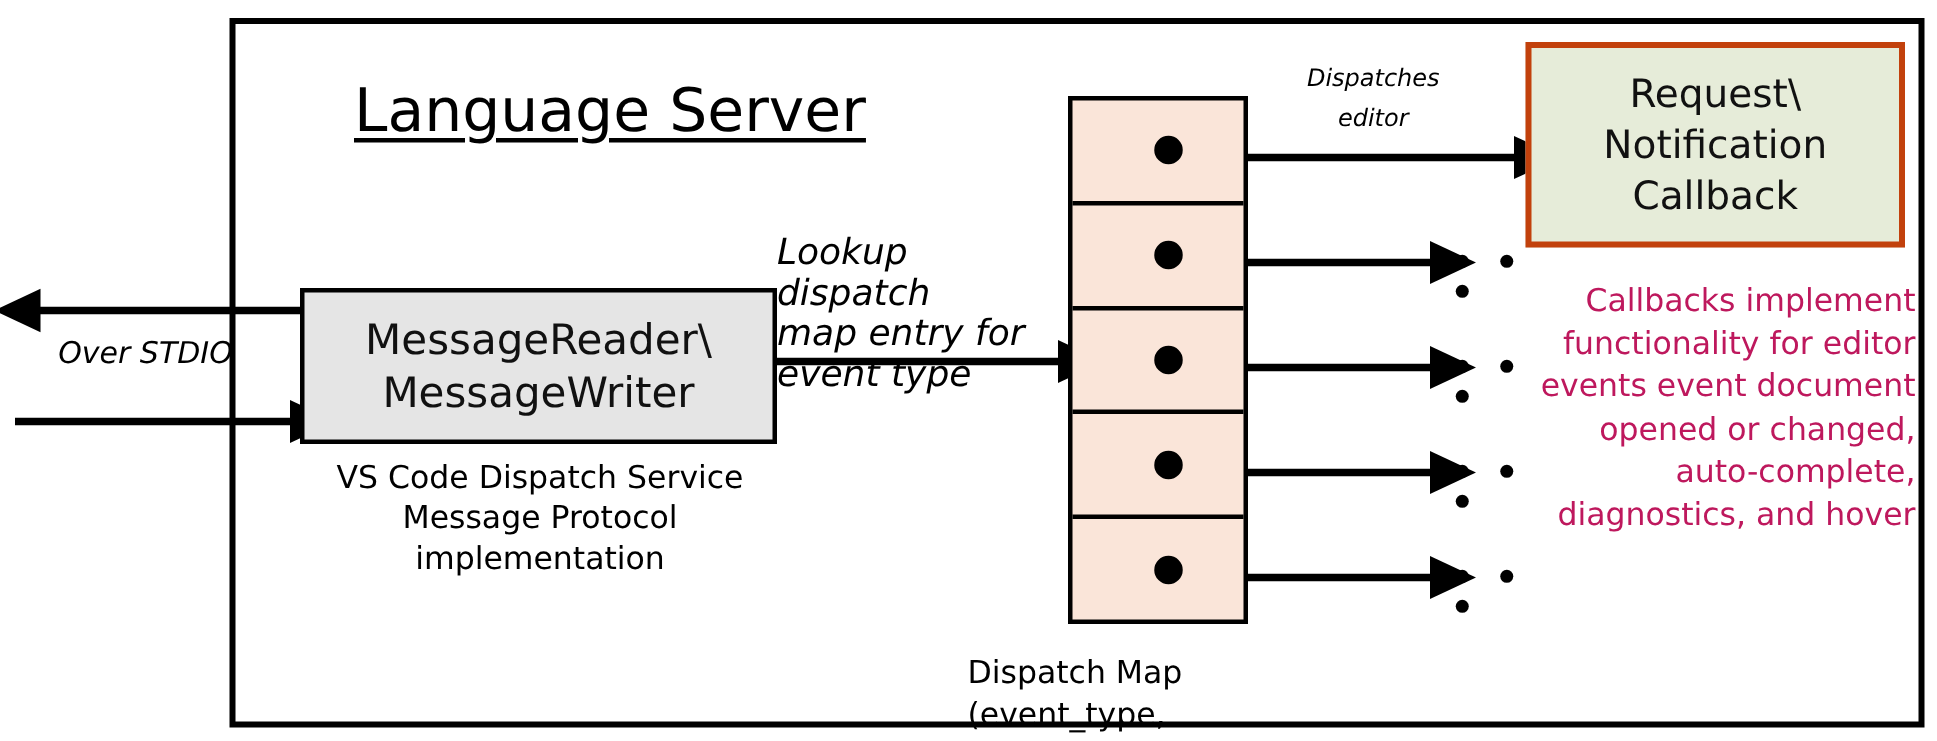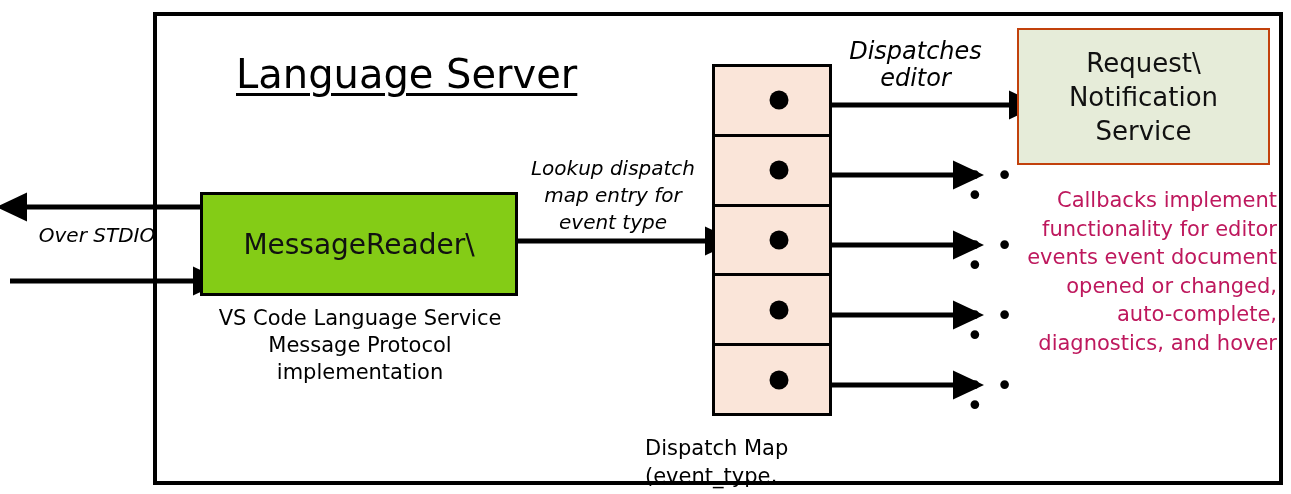--- a/index.html
+++ b/index.html
@@ -40,21 +40,21 @@
     text-decoration-thickness: 3px;
     white-space: nowrap;
   }
 
   
   #message-io-box {
     left: 200px;
     top: 192px;
     width: 318px;
     height: 104px;
-    background: #84cc16;
+    background: #e5e5e5;
     border: 3px solid #000000;
     box-sizing: border-box;
     display: flex;
     align-items: center;
     justify-content: center;
     text-align: center;
   }
   #message-io-box .box-text {
     font-size: 28px;
     line-height: 35px;
@@ -81,34 +81,34 @@
     line-height: 26px;
     font-style: italic;
     color: #000000;
   }
 
   
   #lookup-label {
     left: 518px;
     top: 155px;
     width: 190px;
-    text-align: center;
-    font-size: 20px;
+    text-align: left;
+    font-size: 24px;
     line-height: 27px;
     font-style: italic;
     color: #000000;
   }
 
   
   #dispatch-msg-label {
     left: 833px;
     top: 38px;
     width: 165px;
     text-align: center;
-    font-size: 24px;
+    font-size: 16px;
     line-height: 27px;
     font-style: italic;
     color: #000000;
   }
 
   
   #dispatch-map {
     left: 712px;
     top: 64px;
     width: 120px;
@@ -146,21 +146,21 @@
     color: #000000;
   }
 
   
   #callback-box {
     left: 1017px;
     top: 28px;
     width: 253px;
     height: 137px;
     background: #e6ecd9;
-    border: 2px solid #c2410c;
+    border: 4px solid #c2410c;
     box-sizing: border-box;
     display: flex;
     align-items: center;
     justify-content: center;
     text-align: center;
   }
   #callback-box .box-text {
     font-size: 26px;
     line-height: 34px;
     color: #111111;
@@ -241,24 +241,25 @@
     </g>
   </svg>
 
   <div class="abs" id="jsonrpc-label">
     <div>Over STDIO</div>
   </div>
 
   <div class="abs" id="message-io-box">
     <div class="box-text">
       <div>MessageReader\</div>
+      <div>MessageWriter</div>
     </div>
   </div>
   <div class="abs" id="message-io-caption">
-    <div>VS Code Language Service</div>
+    <div>VS Code Dispatch Service</div>
     <div>Message Protocol implementation</div>
   </div>
 
   <div class="abs" id="lookup-label">
     <div>Lookup dispatch</div>
     <div>map entry for</div>
     <div>event type</div>
   </div>
 
   <div class="abs" id="dispatch-msg-label">
@@ -290,21 +291,21 @@
 
   <div class="abs ellipsis" style="left:966px; top:166px;">• • •</div>
   <div class="abs ellipsis" style="left:966px; top:236px;">• • •</div>
   <div class="abs ellipsis" style="left:966px; top:306px;">• • •</div>
   <div class="abs ellipsis" style="left:966px; top:376px;">• • •</div>
 
   <div class="abs" id="callback-box">
     <div class="box-text">
       <div>Request\</div>
       <div>Notification</div>
-      <div>Service</div>
+      <div>Callback</div>
     </div>
   </div>
 
   <div class="abs" id="callback-desc">
     <div>Callbacks implement</div>
     <div>functionality for editor</div>
     <div>events event document</div>
     <div>opened or changed,</div>
     <div>auto-complete,</div>
     <div>diagnostics, and hover</div>

